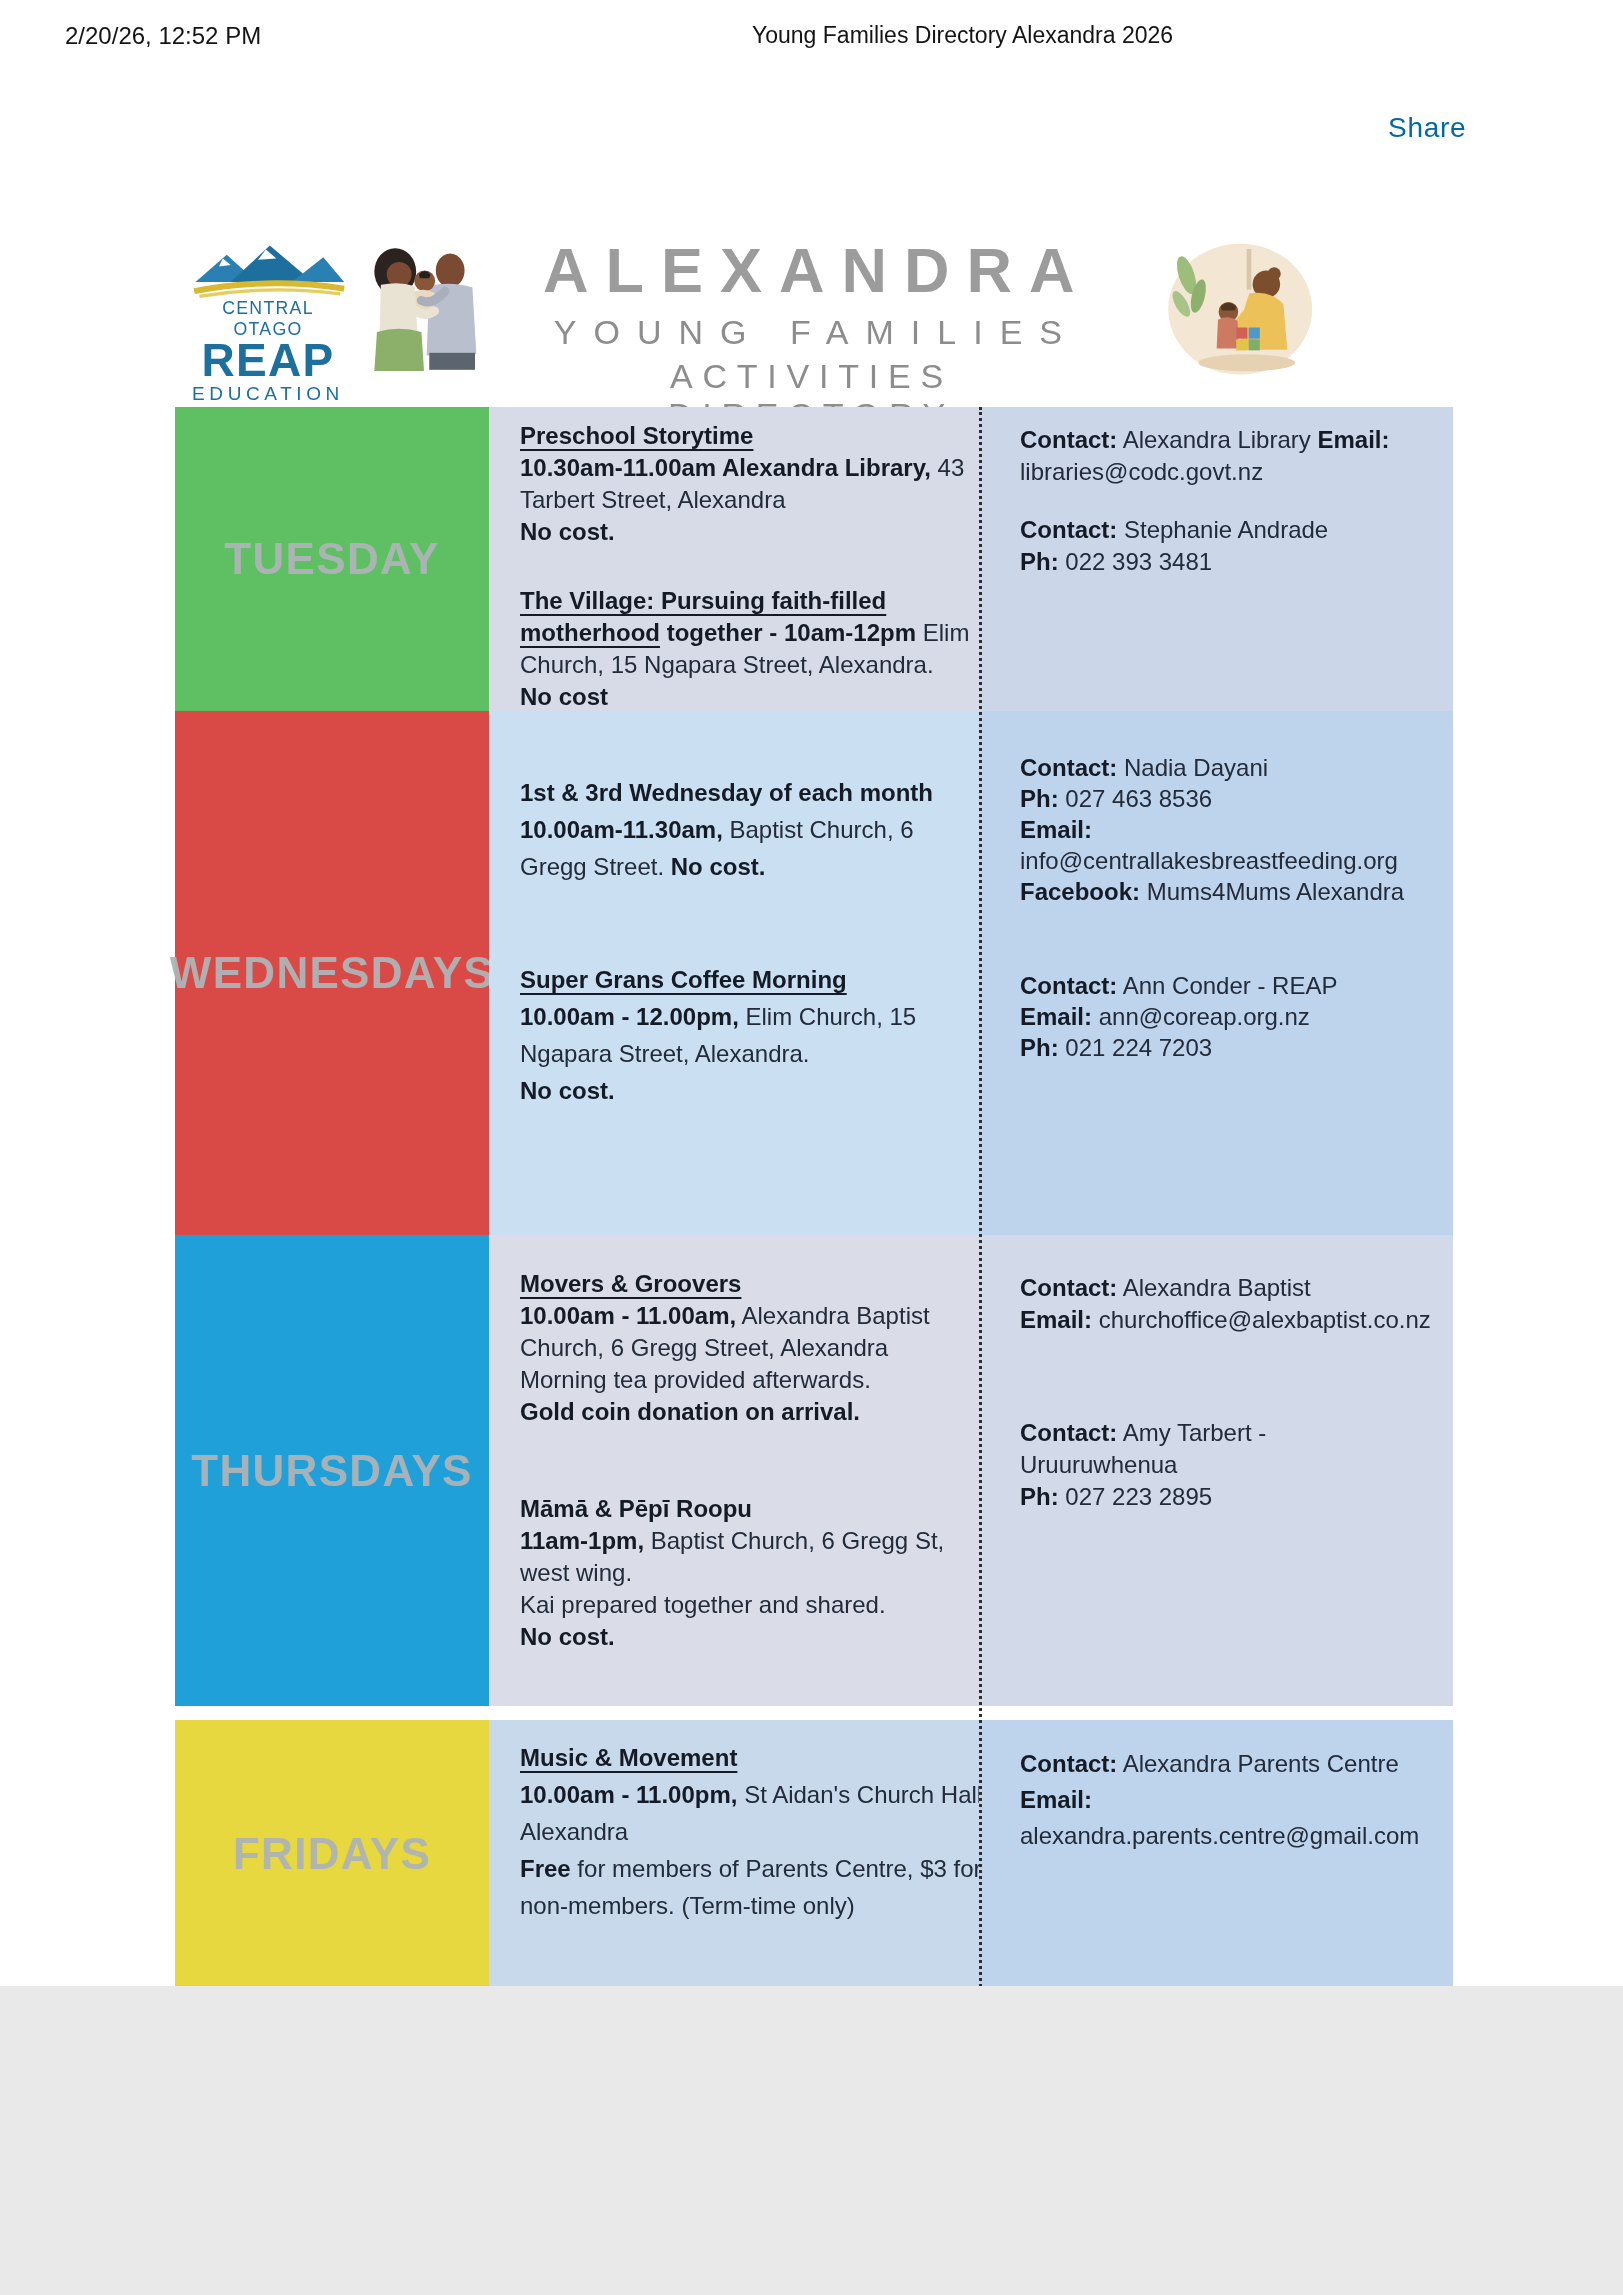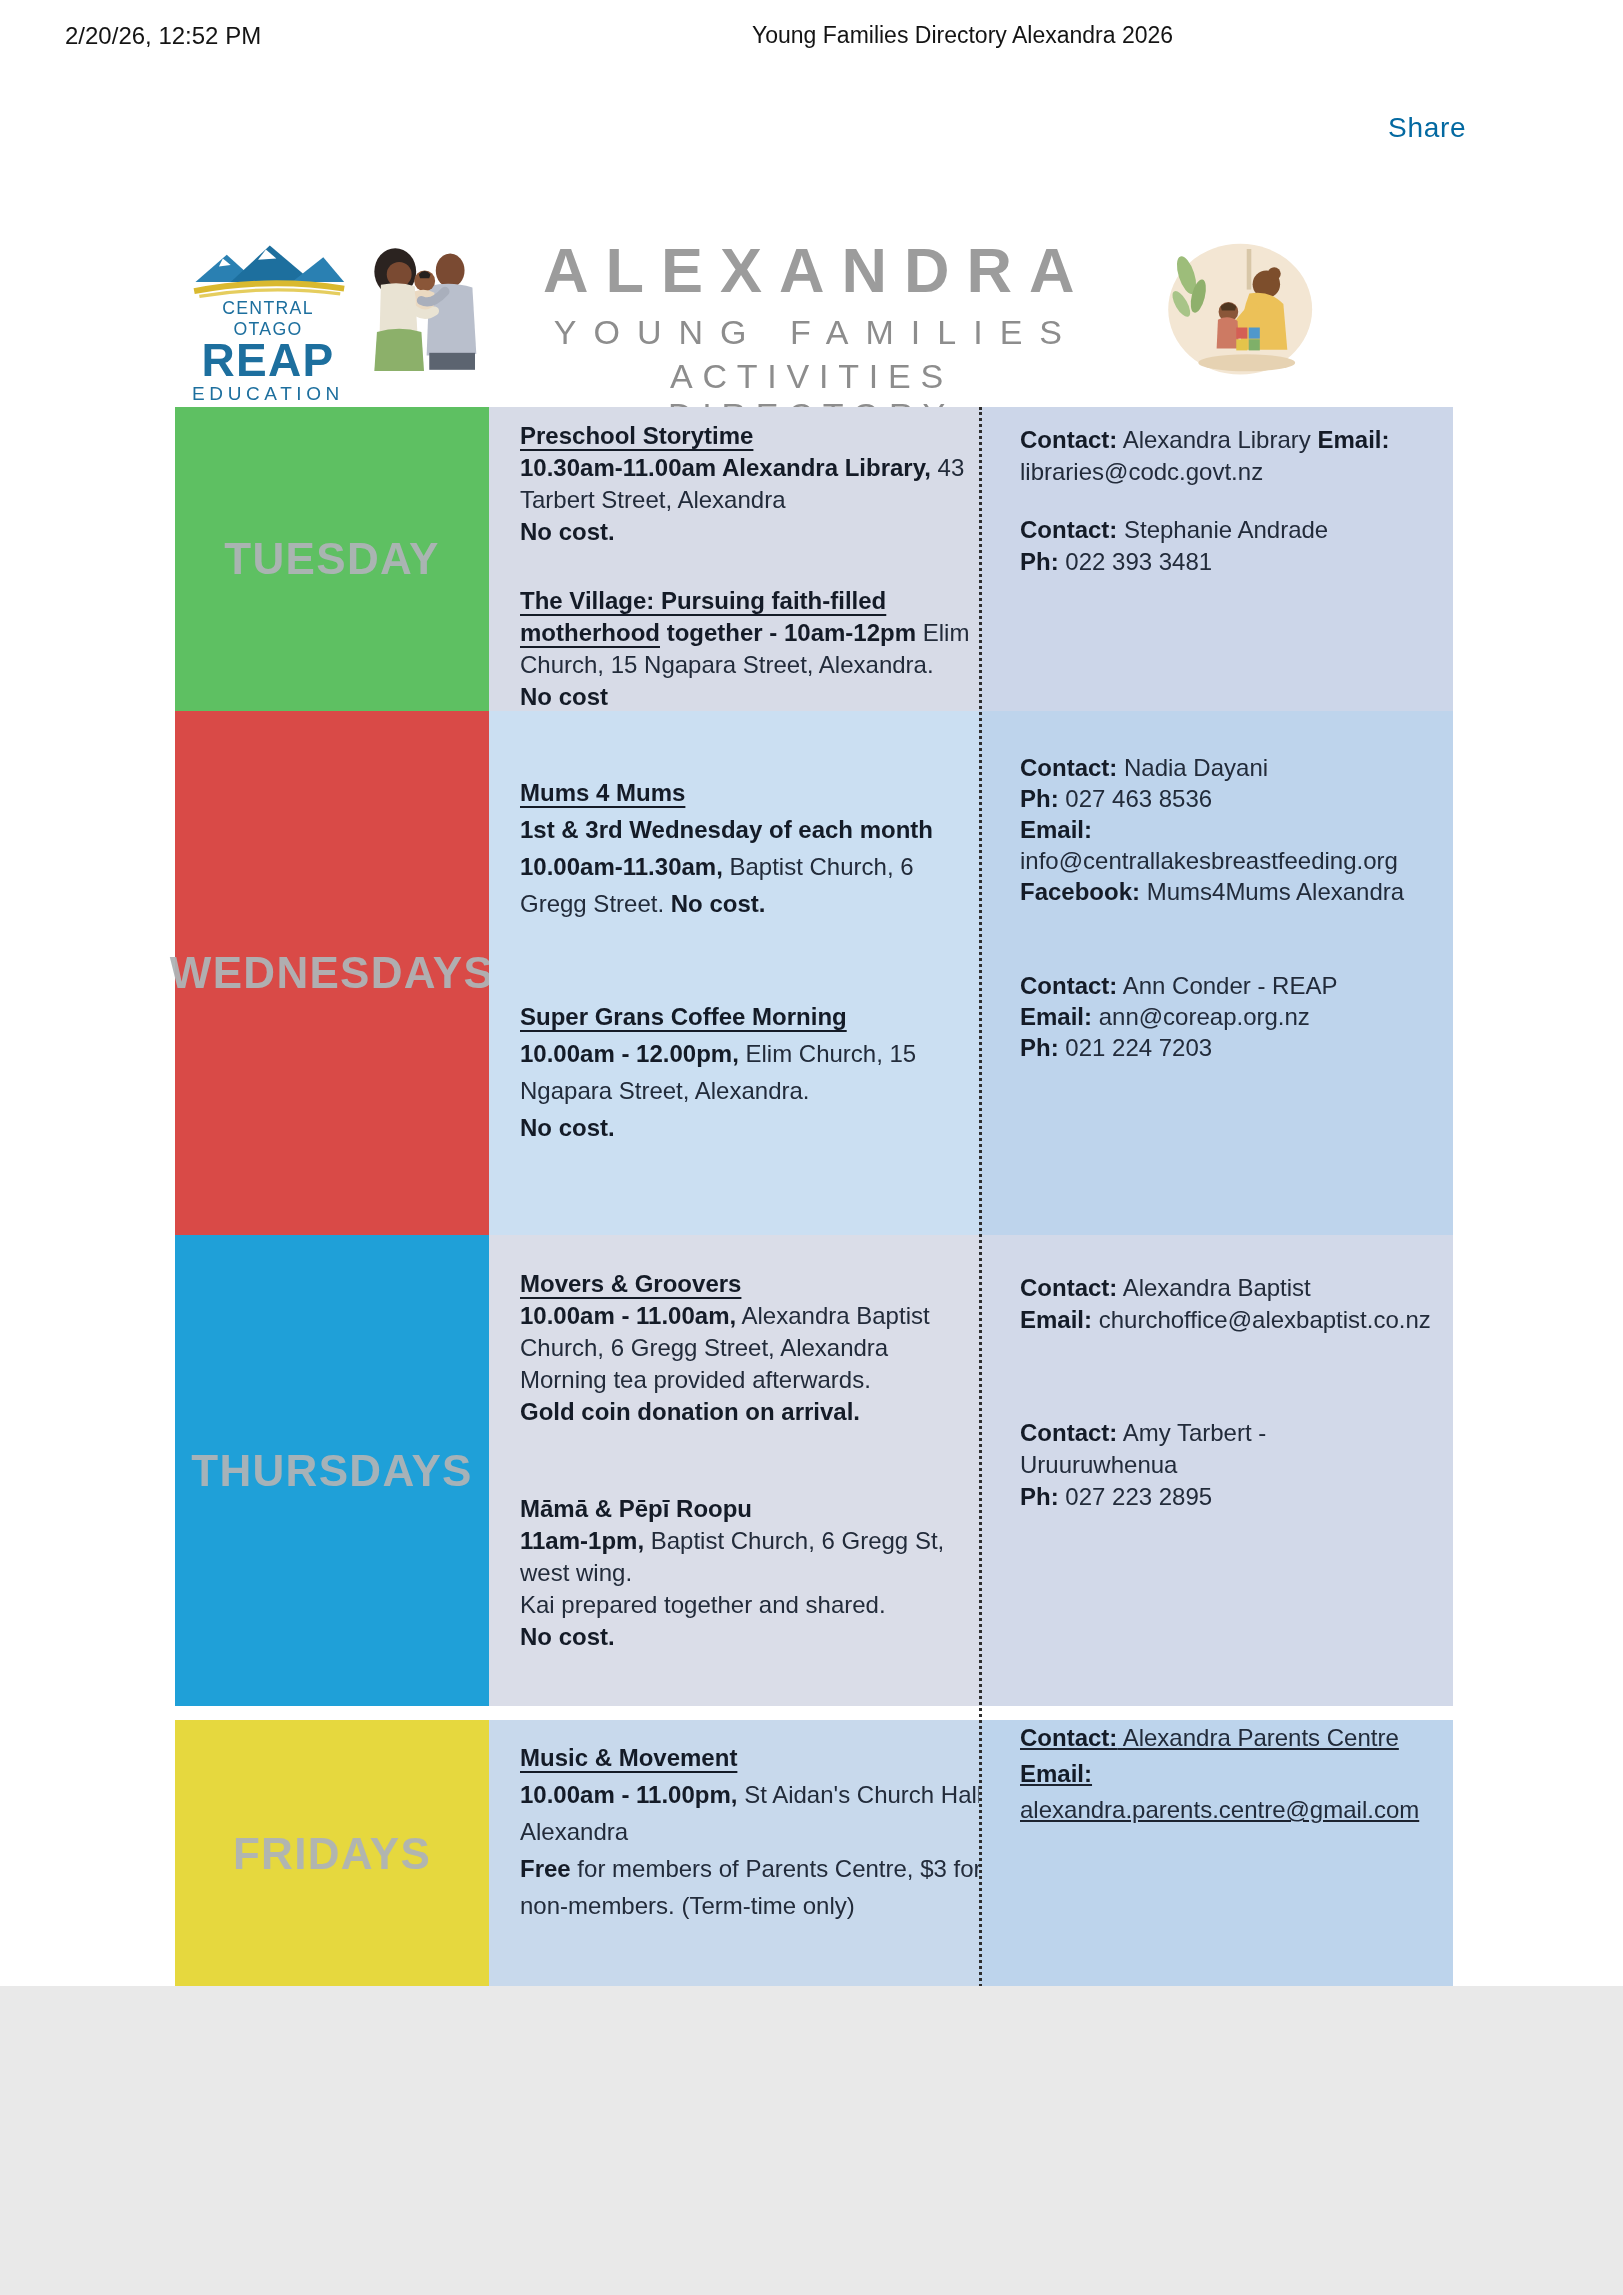--- a/index.html
+++ b/index.html
@@ -39,21 +39,21 @@
   .row-gap{height:14.4px;background:#ffffff;}
   .row-fri{height:267px;}
   .day{width:314px;display:flex;align-items:center;justify-content:center;flex:none;}
   .day-label{font-size:44px;font-weight:bold;color:rgba(174,179,182,0.95);letter-spacing:1.3px;}
   .cell{box-sizing:border-box;flex:none;}
   .activities{width:490px;padding-left:31px;padding-right:13px;}
   .contacts{width:474px;padding-left:41px;padding-right:13px;}
   .row-tue .activities{padding-top:13px;}  .row-tue .contacts{padding-top:17px;}
   .row-wed .activities{padding-top:63px;}  .row-wed .contacts{padding-top:41px;}
   .row-thu .activities{padding-top:33px;}  .row-thu .contacts{padding-top:37px;}
-  .row-fri .activities{padding-top:19px;}  .row-fri .contacts{text-decoration:underline;}
+  .row-fri .activities{padding-top:19px;}  .row-fri .contacts{padding-top:26px;}
   .line{font-size:24px;white-space:nowrap;color:#222b3a;}
   .row-tue .line{line-height:32px;}
   .row-wed .line{line-height:37px;}
   .row-thu .line{line-height:32px;}
   .row-fri .line{line-height:37px;}
   .row-wed .contacts .line{line-height:31px;}
   .row-fri .contacts .line{line-height:36px;}
   .row-tue .activities .block + .block{margin-top:37px;}
   .row-tue .contacts  .block + .block{margin-top:26px;}
   .row-wed .activities .block + .block{margin-top:76px;}
@@ -160,21 +160,20 @@
           </div>
         </div>
     </div>
 
     <div class="trow row-wed">
       <div class="day" style="background: rgb(217, 74, 71);">
         <span class="day-label">WEDNESDAYS</span>
       </div>
       <div class="cell activities" style="background: rgb(203, 223, 242);">
           <div class="block">
-            <div class="line"><span class="sb su">Mums 4 Mums</span></div>
             <div class="line"><span class="sb">1st &amp; 3rd Wednesday of each month</span></div>
             <div class="line"><span class="sb">10.00am-11.30am,</span><span> Baptist Church, 6</span></div>
             <div class="line"><span>Gregg Street. </span><span class="sb">No cost.</span></div>
           </div>
           <div class="block">
             <div class="line"><span class="sb su">Super Grans Coffee Morning</span></div>
             <div class="line"><span class="sb">10.00am - 12.00pm,</span><span> Elim Church, 15</span></div>
             <div class="line"><span>Ngapara Street, Alexandra.</span></div>
             <div class="line"><span class="sb">No cost.</span></div>
           </div>

